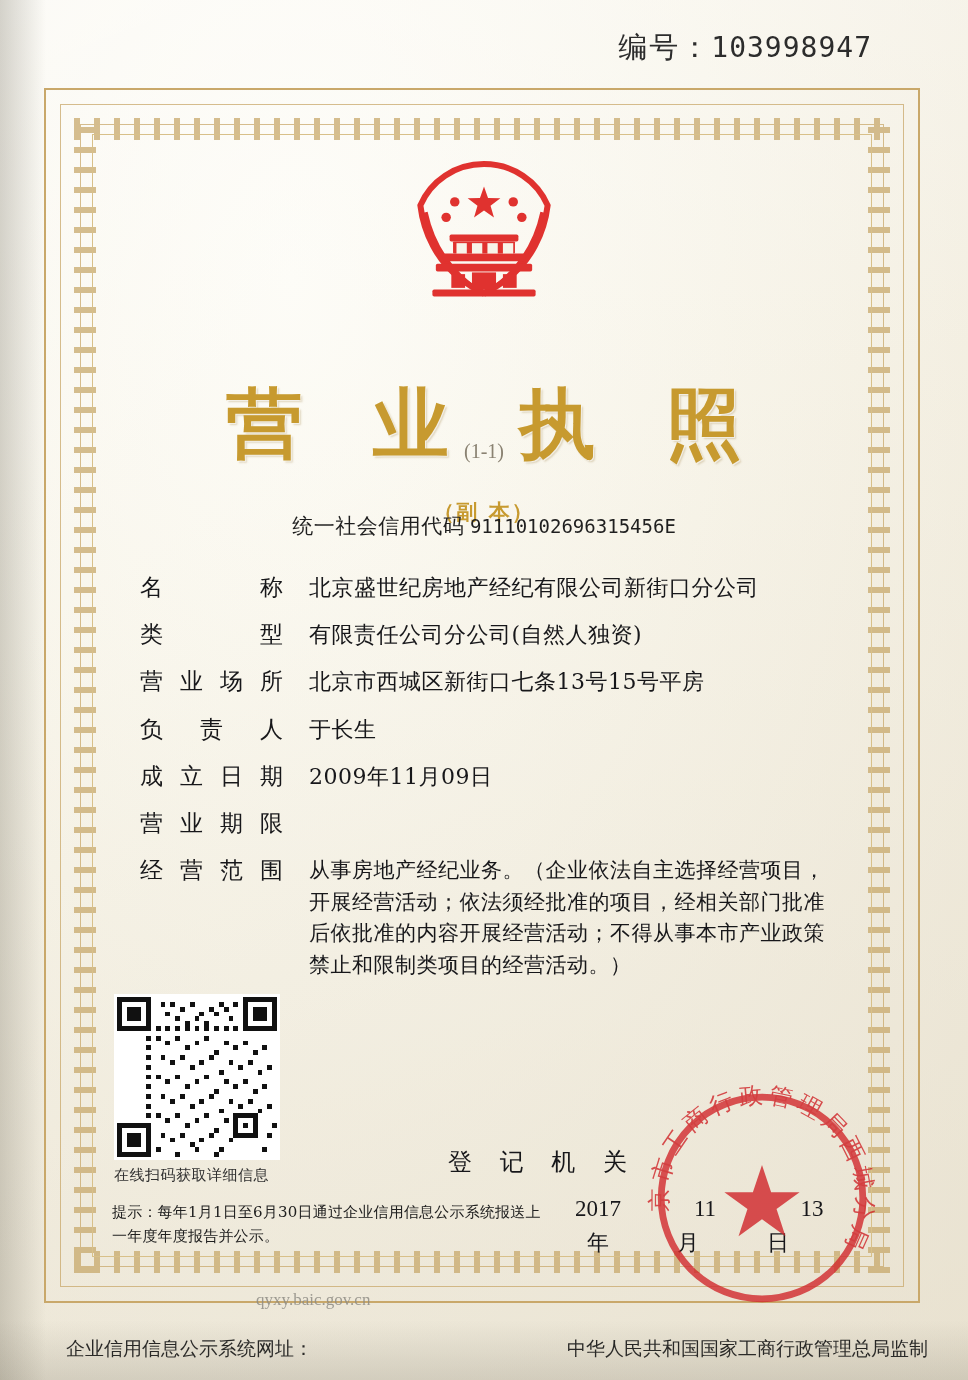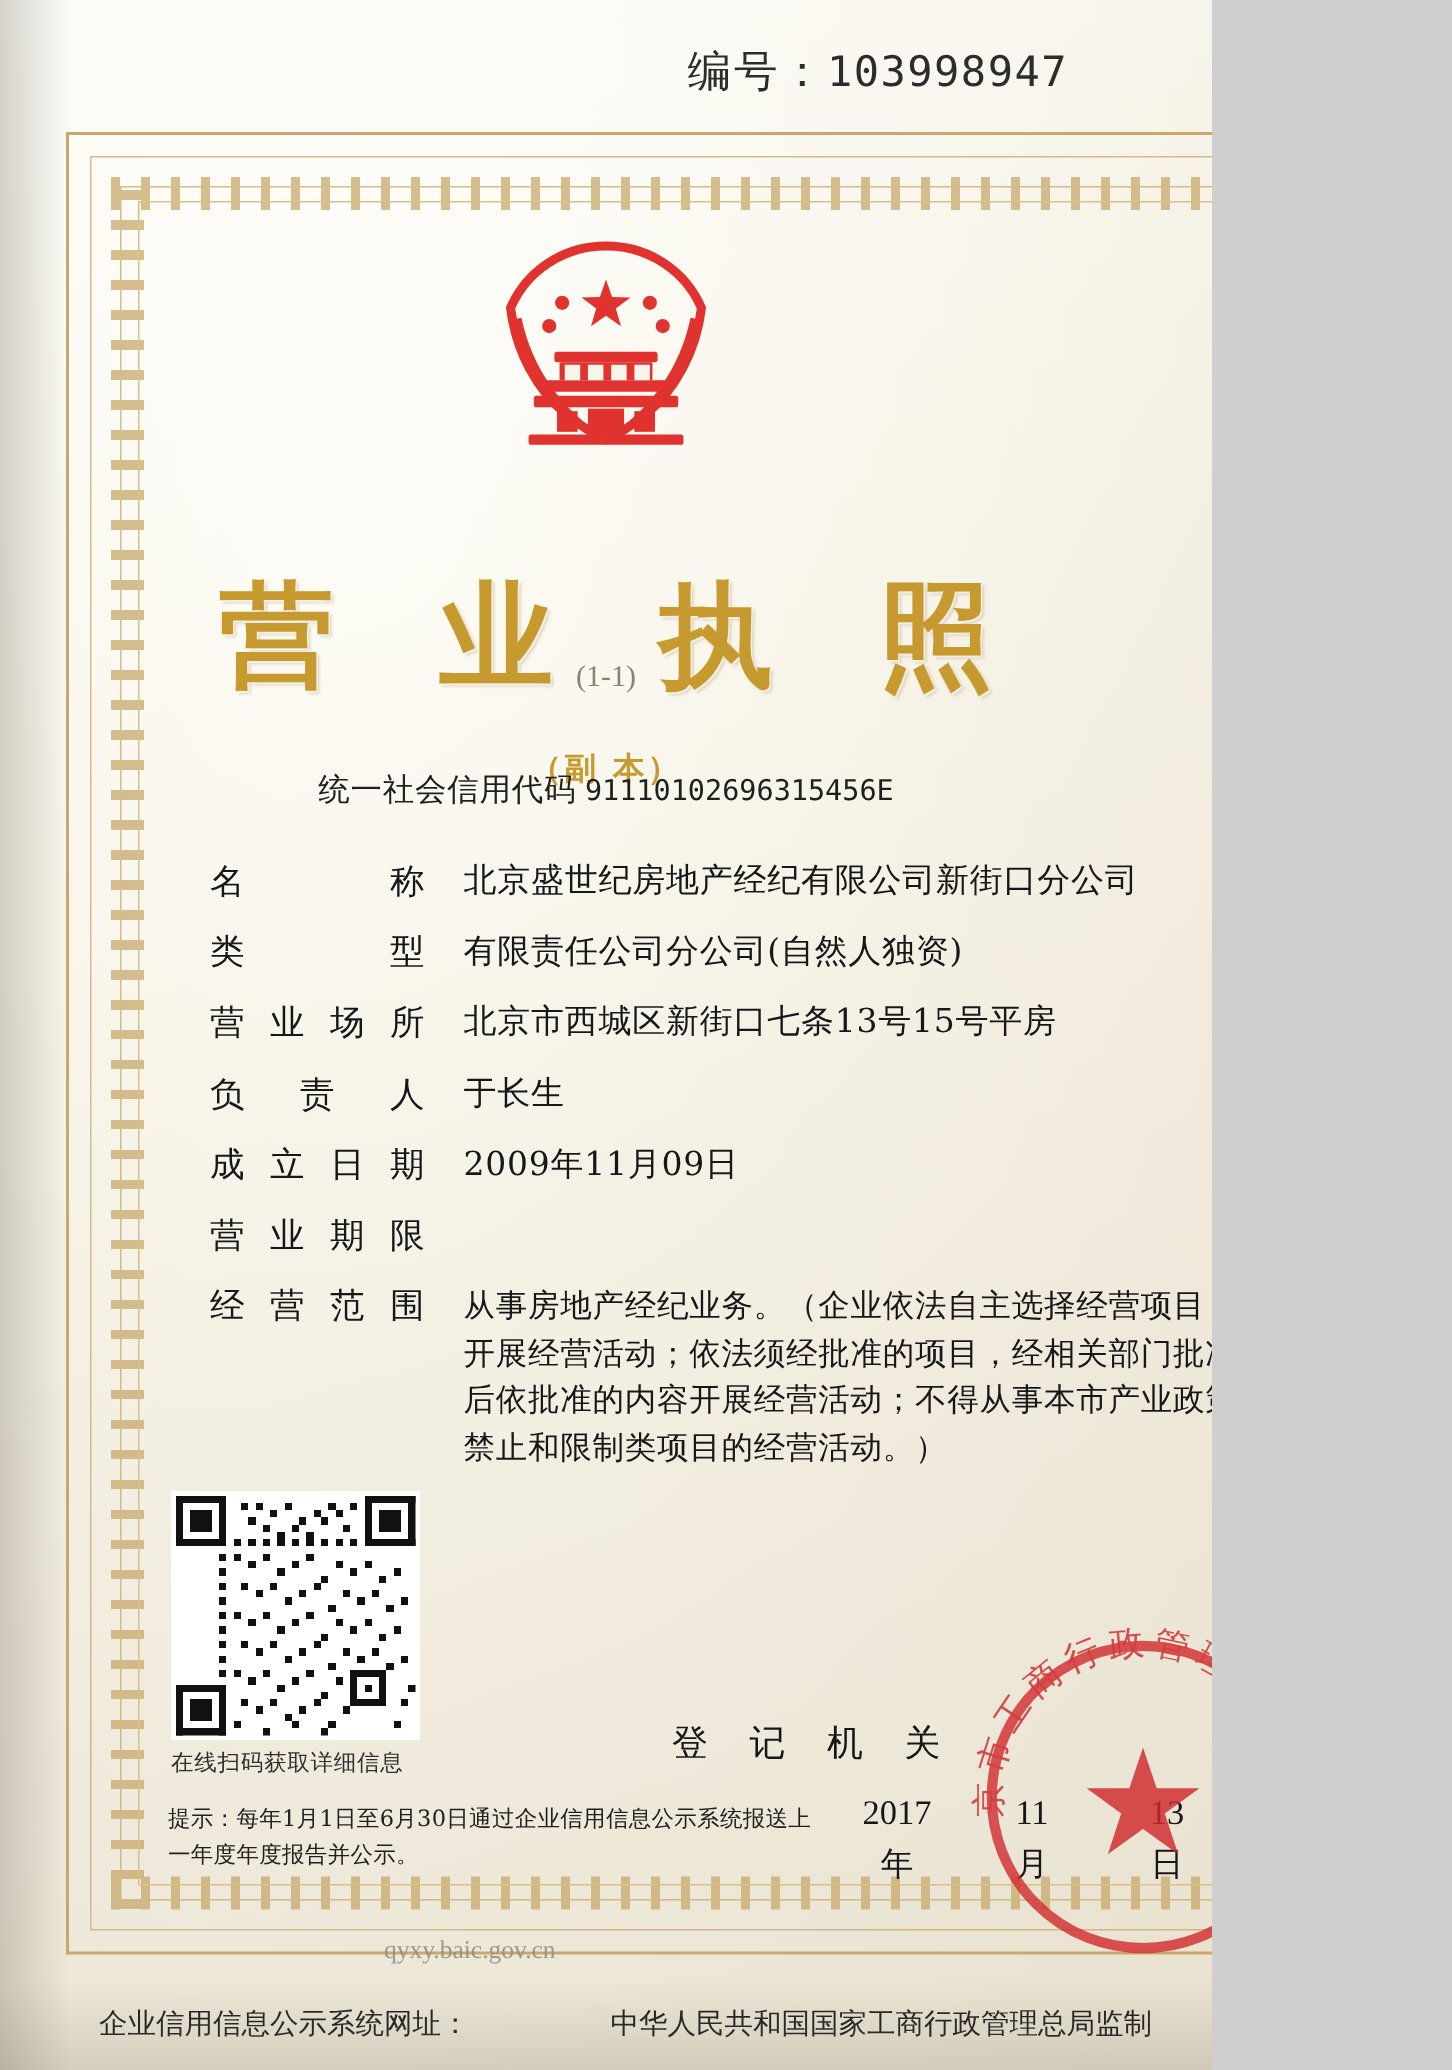--- a/index.html
+++ b/index.html
@@ -5,21 +5,21 @@
   html, body {
     margin: 0;
     padding: 0;
     background: #cfcfcf;
   }
   body {
     font-family: "Liberation Sans", sans-serif;
   }
   .page {
     position: relative;
-    width: 808px;
+    width: 968px;
     height: 1380px;
     overflow: hidden;
     background:
       radial-gradient(ellipse at 30% 20%, #fdfcf6 0%, #f7f4e9 45%, #efe9da 100%);
   }
   
   .paper-tint {
     position: absolute;
     inset: 0;
     background:
@@ -235,20 +235,21 @@
     left: 575px;
     top: 1196px;
     width: 260px;
     font-family: "Liberation Serif", serif;
     font-size: 23px;
     color: #17171a;
   }
   .date-nums {
     display: flex;
     gap: 44px;
+    justify-content: space-between;
   }
   .date-units {
     display: flex;
     gap: 44px;
     margin-top: 6px;
     font-family: "DejaVu Serif", "Liberation Serif", serif;
     font-size: 22px;
   }
   .date-nums span, .date-units span { display: inline-block; min-width: 46px; text-align: center;}
 

